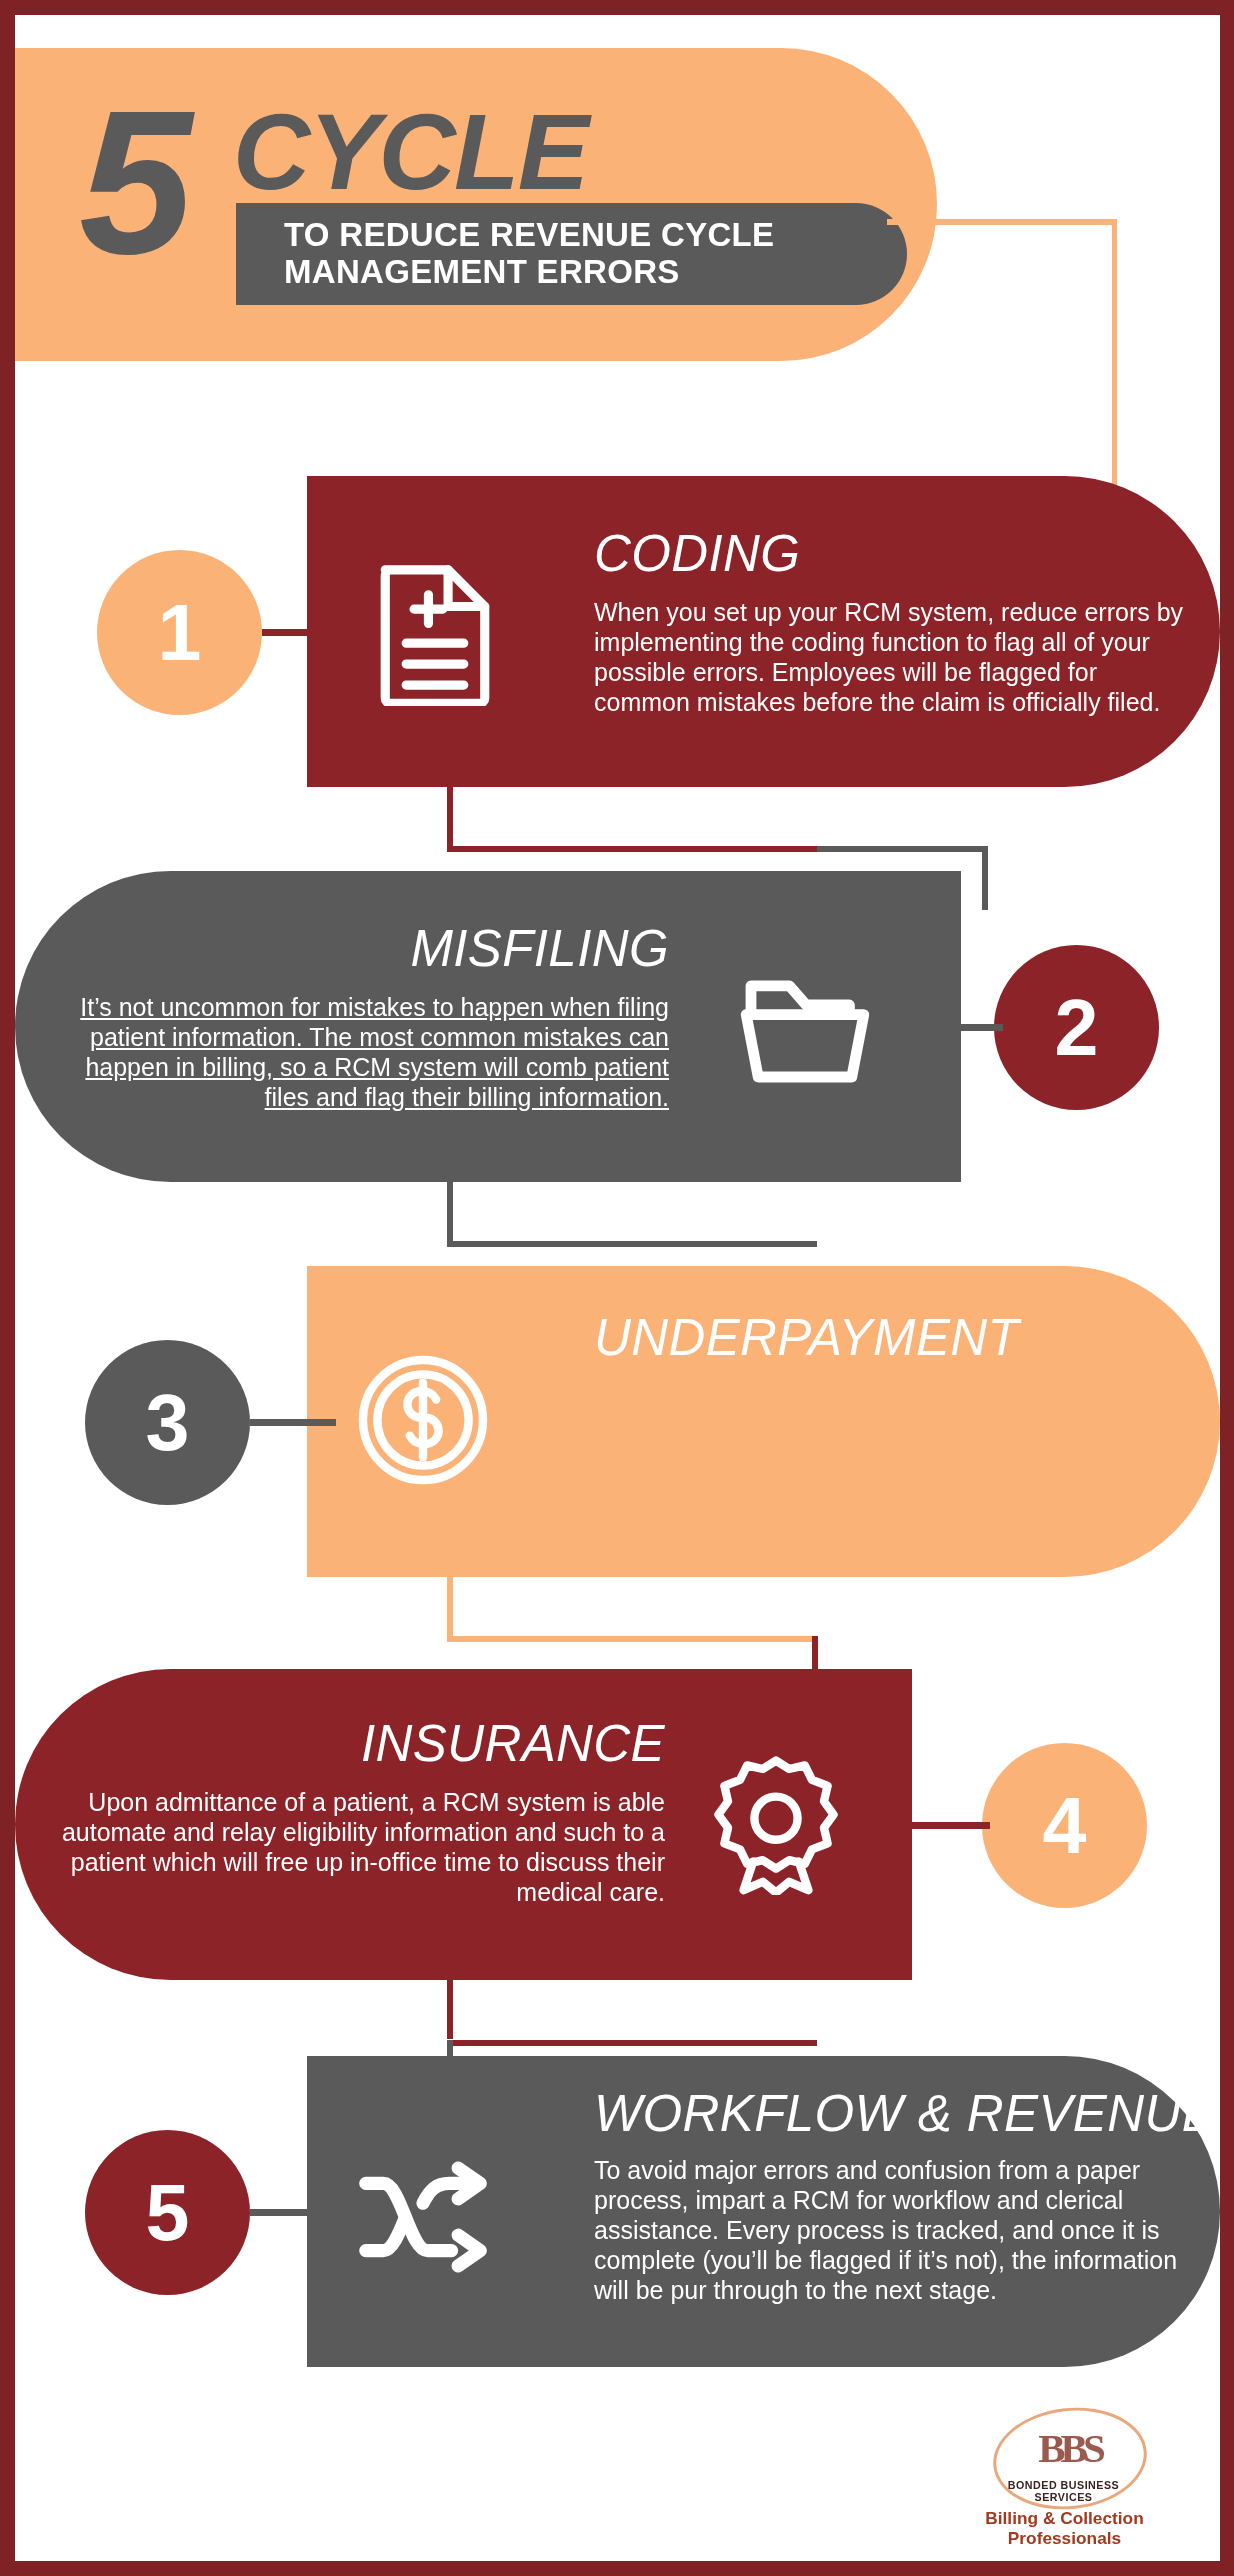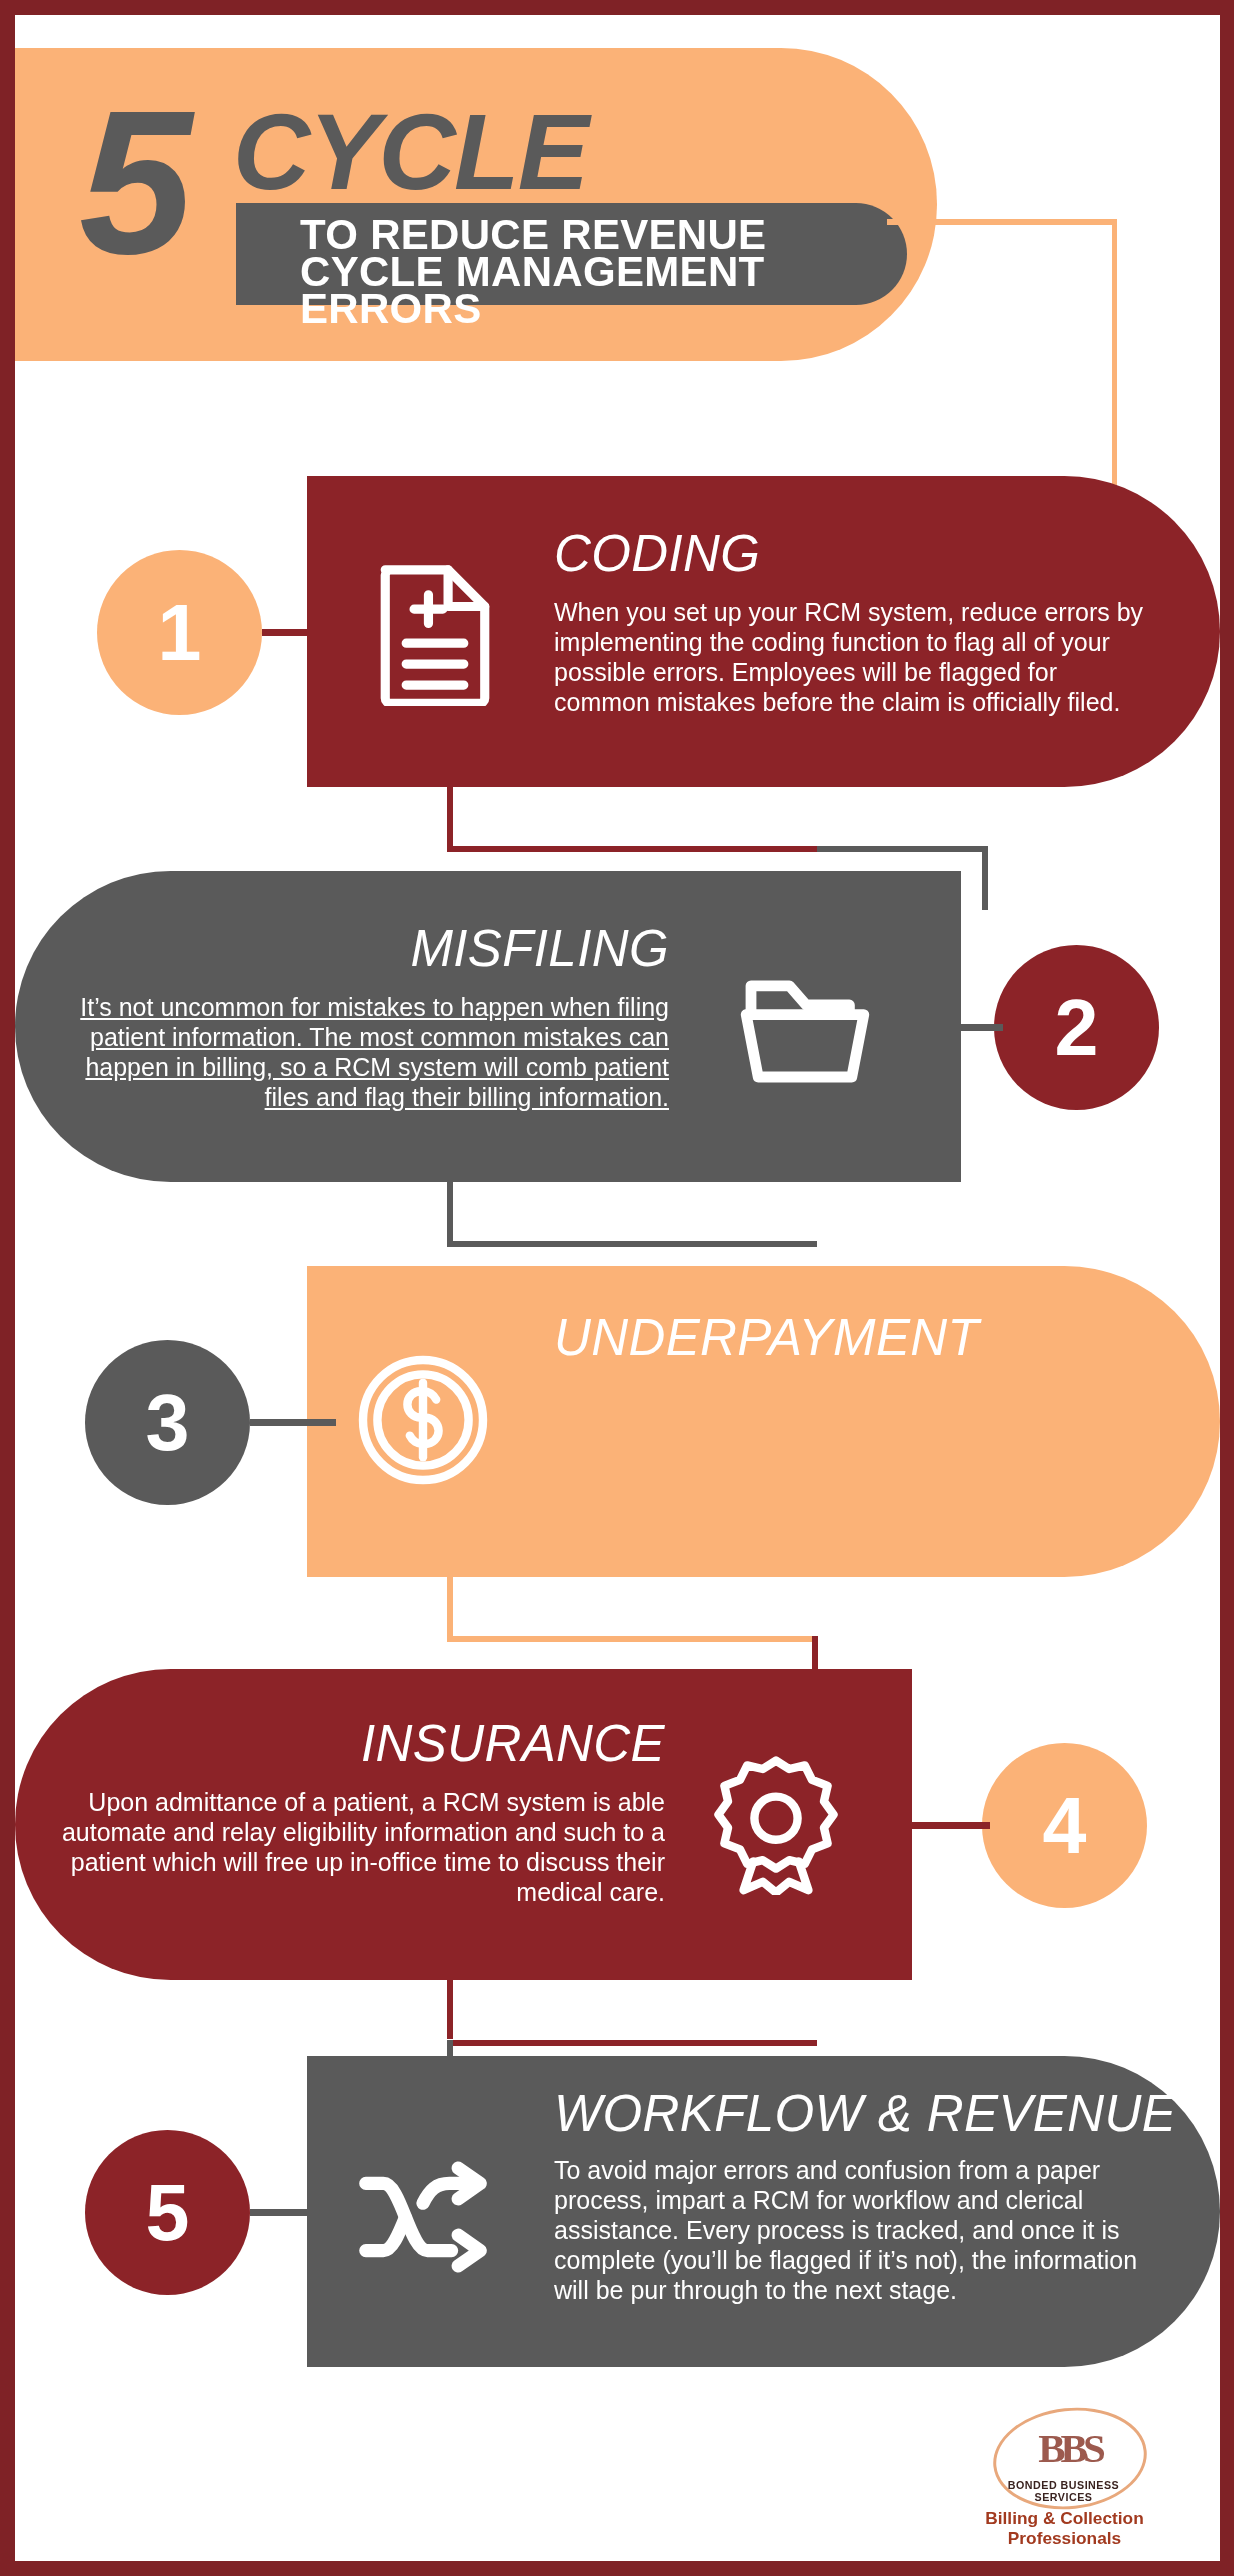--- a/index.html
+++ b/index.html
@@ -39,23 +39,23 @@
     letter-spacing:-1.6px;
   }
   .subtitle-pill{
     position:absolute;left:221px;top:188px;
     width:671px;height:102px;
     background:#5a5a5a;
     border-top-right-radius:51px;
     border-bottom-right-radius:51px;
   }
   .subtitle-pill .txt{
-    position:absolute;left:64px;top:13px;
-    color:#ffffff;
-    font-size:42px;line-height:37px;
+    position:absolute;left:48px;top:13px;
+    color:#ffffff;
+    font-size:33px;line-height:37px;
     font-weight:bold;
     letter-spacing:0.3px;
     width:576px;
   }
 
   
   .conn{position:absolute;box-sizing:border-box;}
 
   
   .row{position:absolute;}
@@ -96,21 +96,21 @@
     white-space:nowrap;
   }
   .body{
     font-size:25px;
     line-height:30px;
     color:#ffffff;
     font-weight:300;
   }
   .txtblock{position:absolute;width:609px;}
   .txtblock.ra{text-align:right;}
-  .txtblock.la{text-align:left;}
+  .txtblock.la{text-align:left;margin-left:40px;}
   .iconbox{
     position:absolute;
     width:132px;height:144px;
   }
   .iconbox svg{width:100%;height:100%;display:block;}
 
   
   .logo{
     position:absolute;left:930px;top:2378px;
     width:239px;height:156px;

